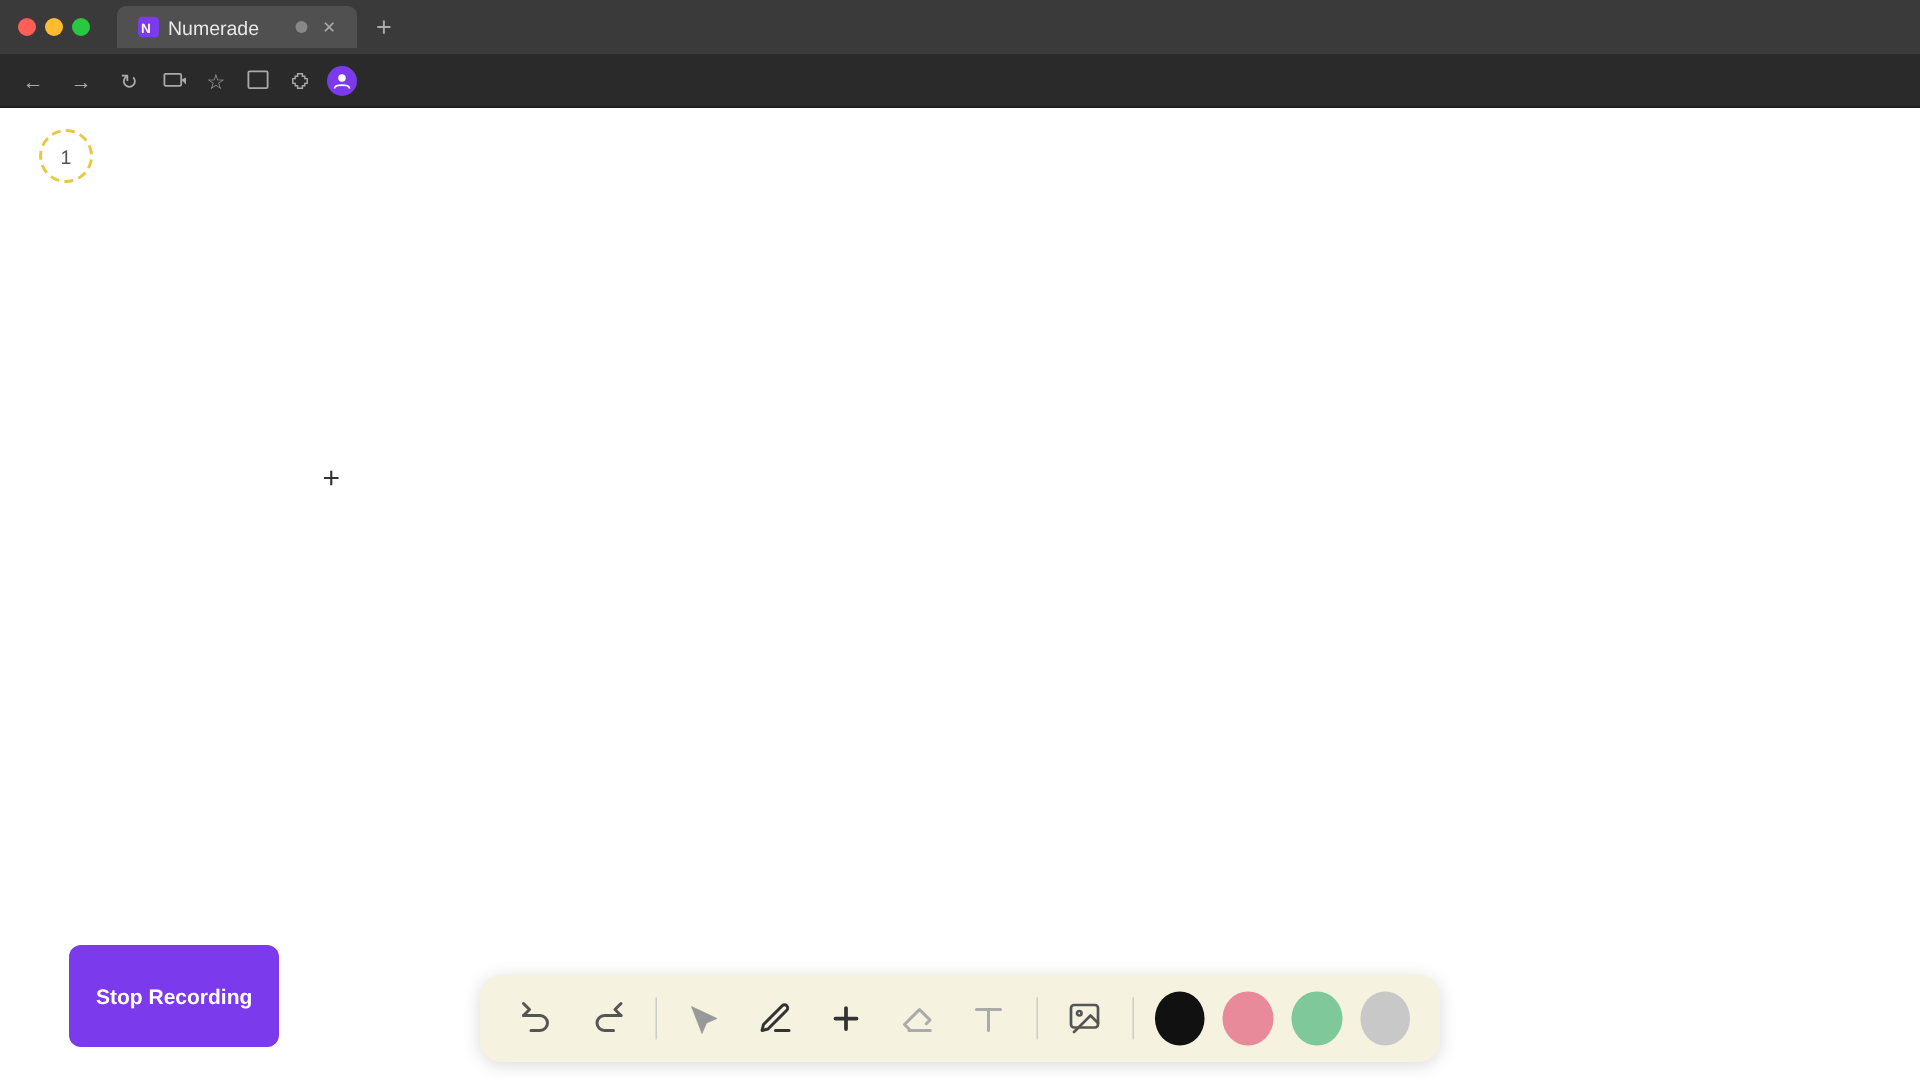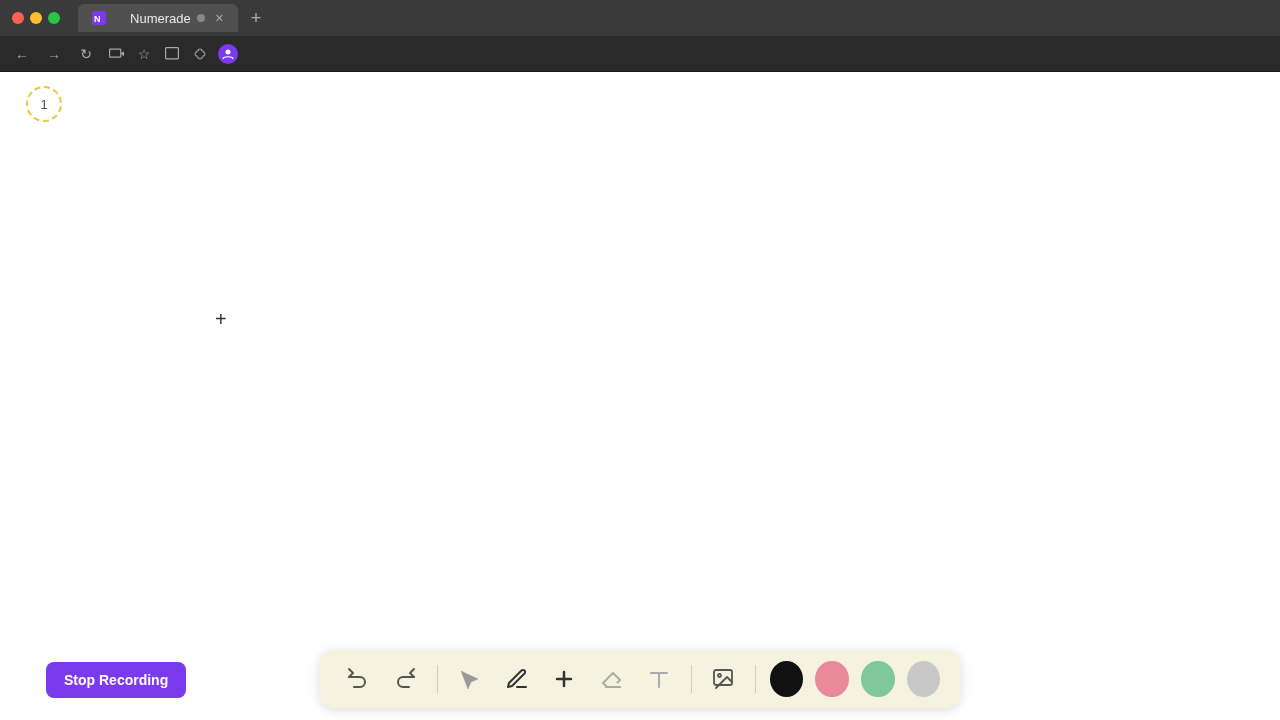--- a/index.html
+++ b/index.html
@@ -25,21 +25,21 @@
 
     .tab-bar { display: flex; align-items: center; margin-left: 10px; flex: 1; }
     .tab {
       display: flex; align-items: center; gap: 6px;
       background: #505050; border-radius: 6px 6px 0 0;
       padding: 6px 14px; font-size: 13px; color: #e0e0e0;
       height: 28px; min-width: 160px; position: relative;
     }
     .tab-favicon { width: 14px; height: 14px; }
     .tab-favicon svg { width: 14px; height: 14px; }
-    .tab-label { font-size: 13px; color: #e8e8e8; flex: 1; text-align: right; }
+    .tab-label { font-size: 13px; color: #e8e8e8; flex: 1; }
     .tab-dot { width: 8px; height: 8px; background: #888; border-radius: 50%; }
     .tab-close { font-size: 11px; color: #aaa; cursor: pointer; margin-left: 4px; }
     .new-tab-btn { margin-left: 6px; font-size: 18px; color: #aaa; cursor: pointer; width: 24px; height: 24px; display: flex; align-items: center; justify-content: center; }
 
     
     .address-bar {
       height: 36px;
       background: #2a2a2a;
       display: flex;
       align-items: center;
@@ -125,21 +125,21 @@
 
     
     .stop-recording-btn {
       position: absolute;
       bottom: 22px;
       left: 46px;
       background: #7c3aed;
       color: white;
       border: none;
       border-radius: 8px;
-      padding: 10px 18px;
+      padding: 26px 18px;
       font-size: 14px;
       font-weight: 600;
       cursor: pointer;
       white-space: nowrap;
     }
 
     .divider-line {
       width: 1px; height: 28px; background: #ccc; margin: 0 2px;
     }
   </style>

